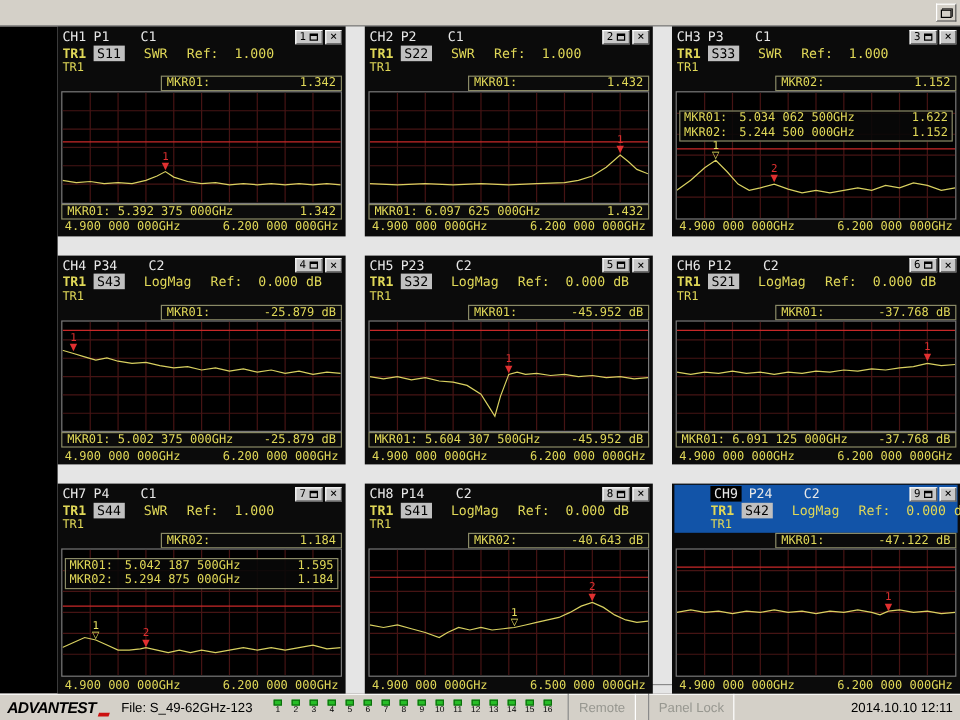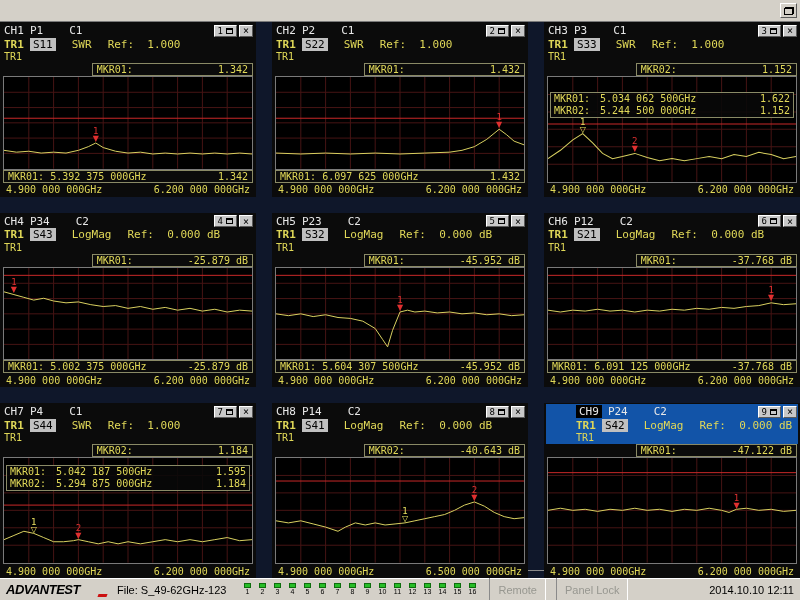--- a/index.html
+++ b/index.html
@@ -12,21 +12,21 @@
     font-family:"Liberation Sans", sans-serif; font-size:12px; color:#000; flex:0 0 22px; }
   .menu-item { padding:2px 8px; cursor:default; }
   .menu-restore { margin-left:auto; width:17px; height:15px; background:#d4d0c8;
     border:1px solid; border-color:#ffffff #5a5a5a #5a5a5a #ffffff; position:relative; }
   .restore-glyph { position:absolute; left:3px; top:3px; width:10px; height:8px; }
   .restore-glyph::before { content:""; position:absolute; top:0; right:0; width:7px; height:5px; border:1px solid #000; }
   .restore-glyph::after  { content:""; position:absolute; bottom:0; left:0; width:7px; height:5px; border:1px solid #000; background:#d4d0c8; }
 
   
   .grid { flex:1; display:grid; grid-template-columns:repeat(3,1fr); grid-template-rows:repeat(3,1fr);
-    gap:16px; background:#0f172a; }
+    gap:16px; background:#e5e5e5;margin-left:48px; }
   .panel { background:#0b0b0b; display:flex; flex-direction:column; position:relative; padding:1px 2px 0 2px; overflow:hidden; }
 
   .hdr { flex:0 0 auto; }
   .hline1 { display:flex; align-items:center; height:14px; padding:1px 1px 0 2px; font-size:11px; color:#e8e8e8; }
   .port { margin-left:6px; }
   .cal  { margin-left:26px; }
   .wctrl { margin-left:auto; display:flex; gap:2px; align-items:center; }
   .winbtn { display:flex; align-items:center; gap:3px; background:#c8c8c8; color:#000;
     border:1px solid; border-color:#ffffff #5a5a5a #5a5a5a #ffffff; font-size:9px; height:12px; padding:0 3px; }
   .wicon { width:7px; height:6px; border:1px solid #000; border-top-width:2px; display:inline-block; }
@@ -65,21 +65,21 @@
     gap:6px; padding:0 4px; font-size:10px; color:#e0d858; }
   .bval { margin-left:auto; }
 
   .xaxis { flex:0 0 14px; display:flex; justify-content:space-between; align-items:center;
     padding:0 4px; font-size:10px; color:#e0d858; }
 
   
   .statusbar { height:22px; flex:0 0 22px; background:#d4d0c8; border-top:1px solid #ffffff;
     display:flex; align-items:center; padding:0 6px; gap:10px;
     font-family:"Liberation Sans", sans-serif; font-size:11px; color:#000; }
-  .logo { font-weight:bold; font-style:italic; font-size:13px; letter-spacing:-0.5px; display:flex; align-items:flex-end; gap:18px; }
+  .logo { font-weight:bold; font-style:italic; font-size:13px; letter-spacing:-0.5px; display:flex; align-items:flex-end; gap:2px; }
   .logo-accent { display:inline-block; width:9px; height:3px; background:#cc1111; transform:skewX(-20deg); }
   .ledstrip { display:flex; gap:1px; margin-left:4px; }
   .ledcell { width:14px; display:flex; flex-direction:column; align-items:center; }
   .led { width:7px; height:5px; background:#27bd27; border:1px solid #0d6e0d; }
   .lednum { font-size:7px; line-height:8px; color:#000; }
   .well { border:1px solid; border-color:#8a8a8a #ffffff #ffffff #8a8a8a; color:#979790; padding:13px 8px; }
   .datetime { margin-left:auto;text-align:right; }
 </style>
 </head>
 <body>

